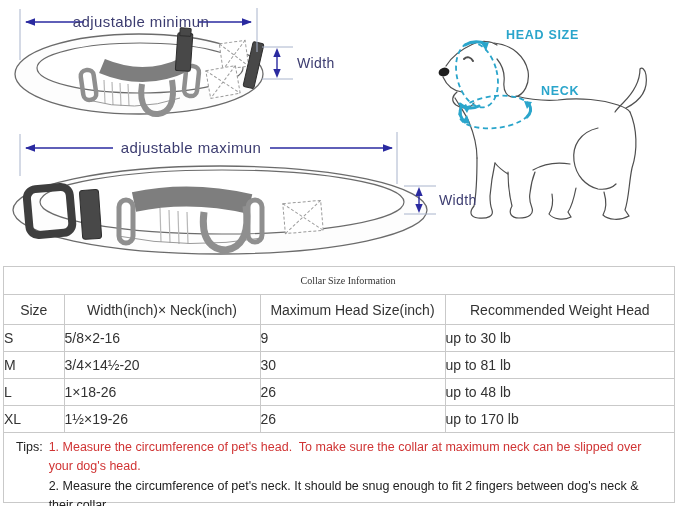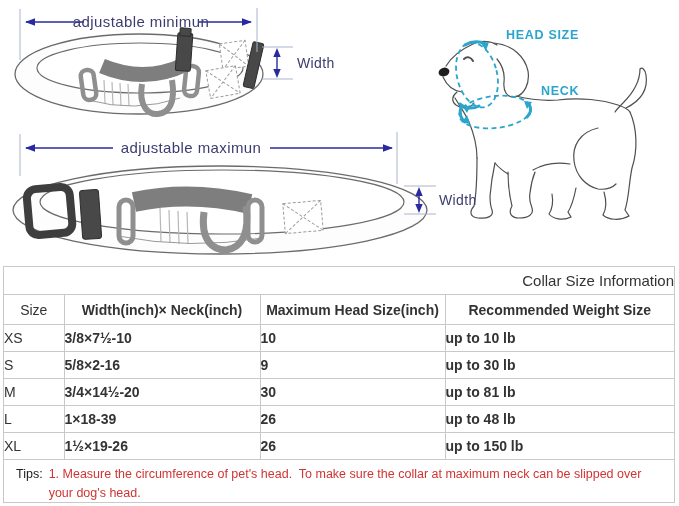--- a/index.html
+++ b/index.html
@@ -46,25 +46,25 @@
   .anntext-sm { fill:var(--annotation-text); font-size:14px; letter-spacing:.4px; }
 
   
   .tablewrap {
     position:absolute; left:3px; top:266px; width:672px; height:237px;
     border:1px solid var(--table-border); background:#fff; box-sizing:border-box;
   }
   table { width:100%; border-collapse:collapse; table-layout:fixed; }
   td, th { font-weight:normal; font-size:14px; color:#333; 
            vertical-align:middle; padding:0; }
-  .titlerow td { text-align:right; padding:5px 0 5px 18px; font-size:15px; height:17px; }
+  .titlerow td { text-align:center; padding:5px 0 5px 18px; font-size:10px; height:17px;font-family:Liberation Serif, serif; }
   .headrow th  { height:29px; font-size:14px; }
   .datarow td  { height:26px; }
   .headrow th, .datarow td { border-top:1px solid var(--table-border); }
-  .headrow th + th, .datarow td + td { border-left:1px solid var(--table-border);font-weight:bold; }
+  .headrow th + th, .datarow td + td { border-left:1px solid var(--table-border); }
 
   .tips { border-top:1px solid var(--table-border); padding:5px 8px 0 12px;
           font-size:12.5px; line-height:1.55; display:flex; color:#222; }
   .tips-label { flex:0 0 auto; margin-right:6px; }
   .tip1 { color:var(--tip-red); white-space:pre-wrap; }
   .tip2 { color:#222; }
 </style>
 </head>
 <body>
 
@@ -203,51 +203,45 @@
           <col>
         </colgroup>
       <tbody>
           <tr class="titlerow">
         <td colspan="4">Collar Size Information</td>
       </tr>
       <tr class="headrow">
         <th>Size</th>
         <th>Width(inch)× Neck(inch)</th>
         <th>Maximum Head Size(inch)</th>
-        <th>Recommended Weight Size</th>
-      </tr>
-      <tr class="datarow">
-        <td>XS</td>
-        <td>3/8×7½-10</td>
-        <td>10</td>
-        <td>up to 10 lb</td>
+        <th>Recommended Weight Head</th>
       </tr>
       <tr class="datarow">
         <td>S</td>
         <td>5/8×2-16</td>
         <td>9</td>
         <td>up to 30 lb</td>
       </tr>
       <tr class="datarow">
         <td>M</td>
         <td>3/4×14½-20</td>
         <td>30</td>
         <td>up to 81 lb</td>
       </tr>
       <tr class="datarow">
         <td>L</td>
-        <td>1×18-39</td>
+        <td>1×18-26</td>
         <td>26</td>
         <td>up to 48 lb</td>
       </tr>
       <tr class="datarow">
         <td>XL</td>
         <td>1½×19-26</td>
         <td>26</td>
-        <td>up to 150 lb</td>
+        <td>up to 170 lb</td>
       </tr>
     </tbody>
       </table>
 
     <div class="tips">
       <span class="tips-label">Tips:</span>
       <span>
         <span class="tip1">1. Measure the circumference of pet's head.  To make sure the collar at maximum neck can be slipped over your dog's head.</span><br>
         <span class="tip2">2. Measure the circumference of pet's neck. It should be snug enough to fit 2 fingers between dog's neck &amp; their collar.</span>
       </span>

